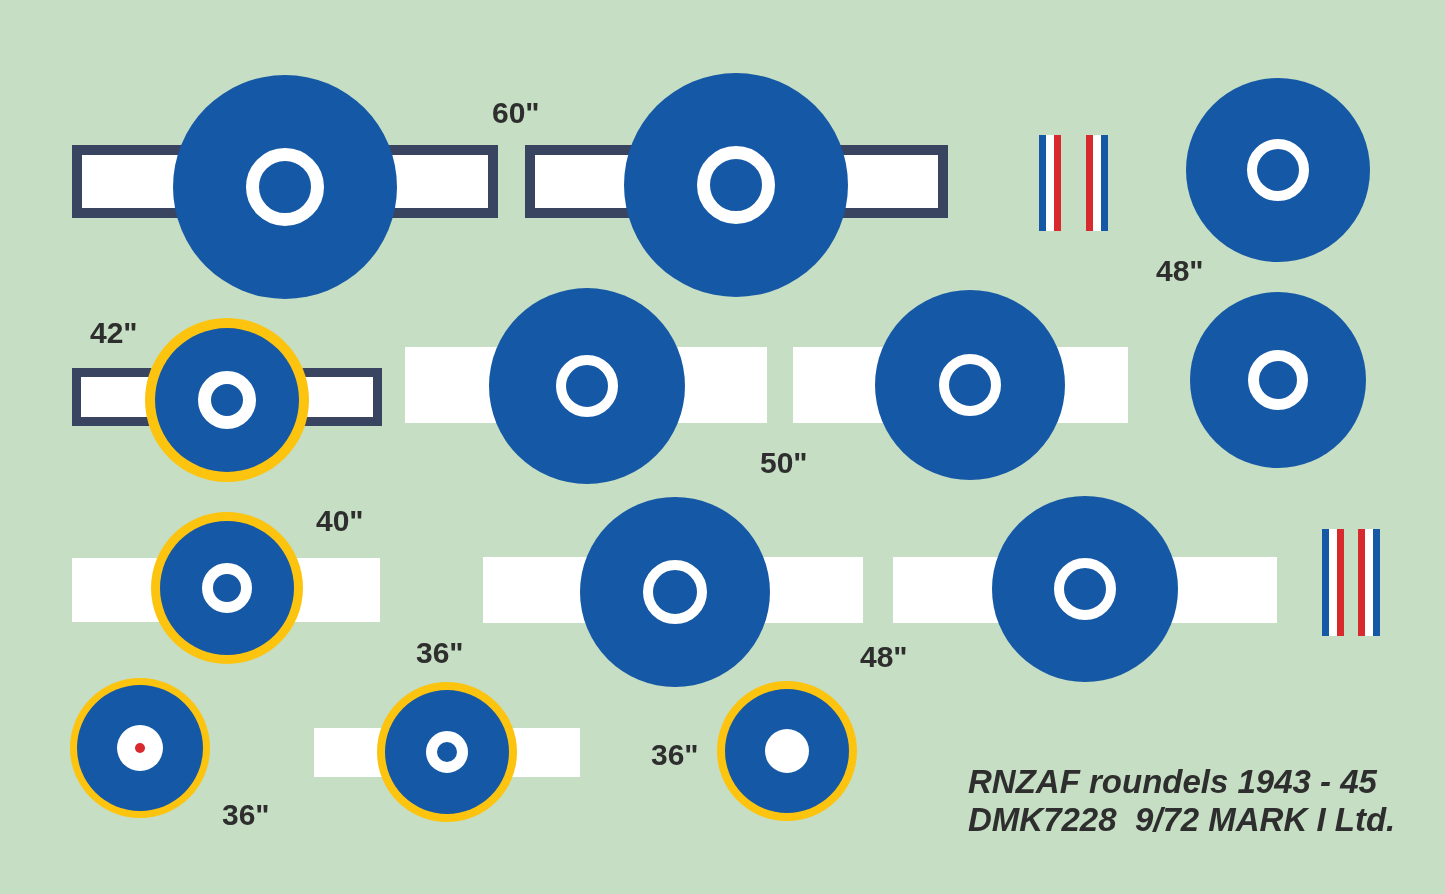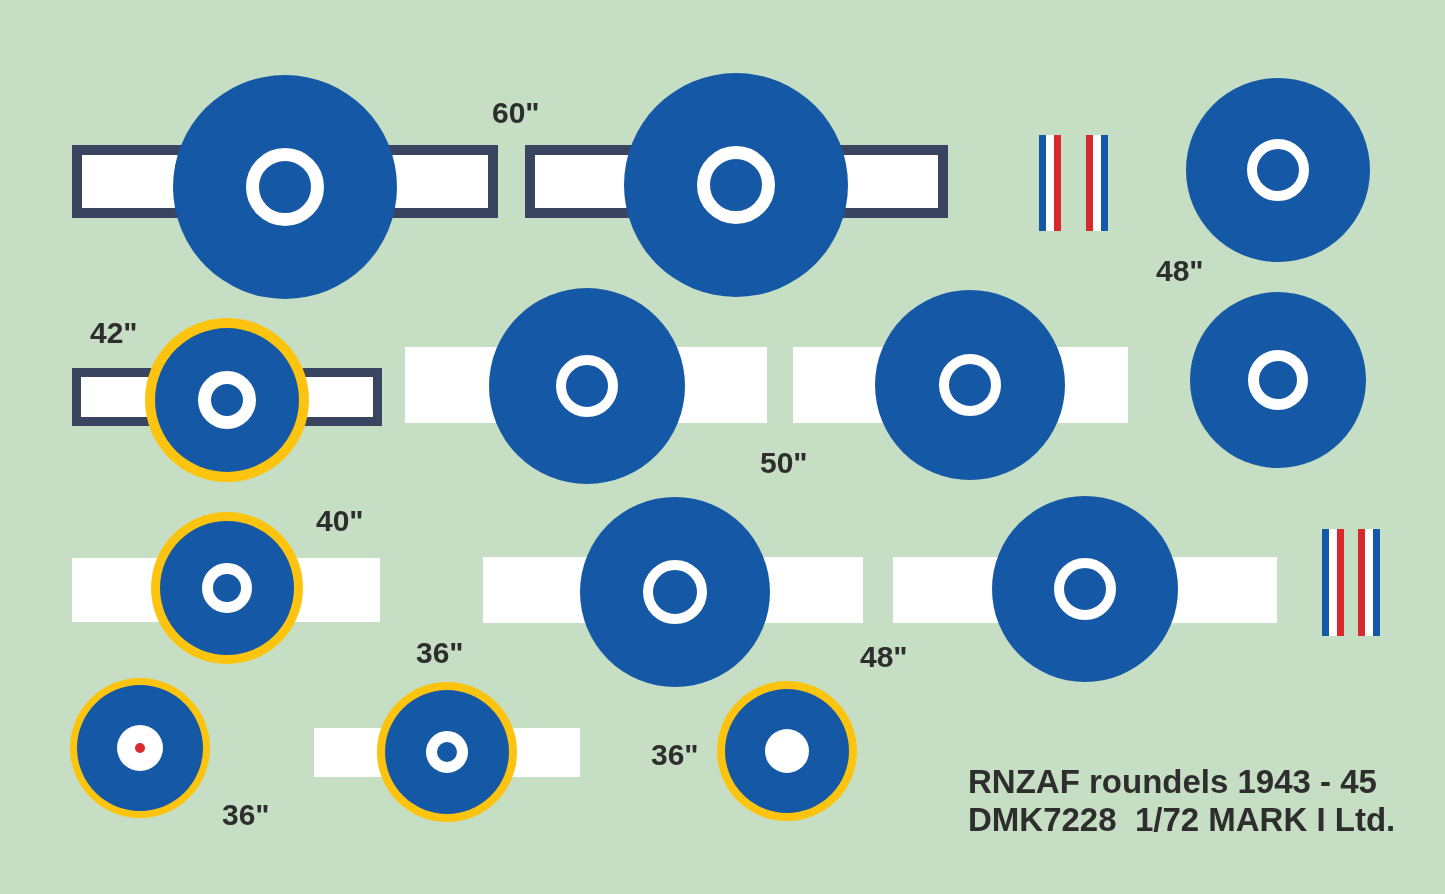--- a/index.html
+++ b/index.html
@@ -74,20 +74,21 @@
     color:var(--text);
     white-space:pre;
   }
   .title-line{
     position:absolute;
     z-index:3;
     font-weight:bold;
     font-size:33px;
     color:var(--text);
     white-space:pre;
+    font-style:italic;
   }
 </style>
 </head>
 <body>
 
 <div class="sheet">
 
   <div class="bar outlined" style="left:72px;top:145px;width:426px;height:73px;"></div>
   <div class="bar outlined" style="left:525px;top:145px;width:423px;height:73px;"></div>
 
@@ -203,15 +204,15 @@
 
   <div class="size-label" style="left:651px;top:738px;">36"</div>
 
   <div class="roundel fill-yellow" style="left:717px;top:681px;width:140px;height:140px;">
     <div class="inner fill-blue" style="inset:8px;">
       <div class="white-disc" style="width:44px;height:44px;"></div>
     </div>
   </div>
 
   <div class="title-line" style="left:968px;top:763px;">RNZAF roundels 1943 - 45</div>
-  <div class="title-line" style="left:968px;top:801px;">DMK7228  1/72 MARK I Ltd.</div>
+  <div class="title-line" style="left:968px;top:801px;">DMK7228  9/72 MARK I Ltd.</div>
 
 </div>
 
 </body></html>

